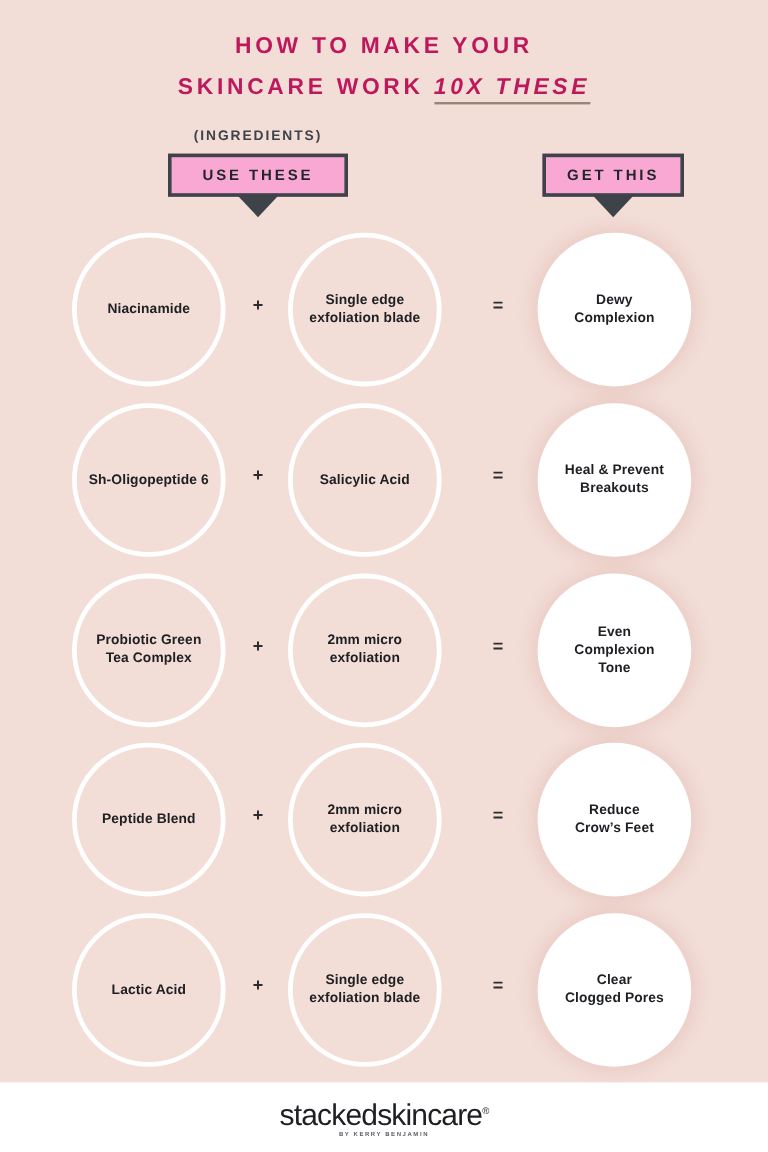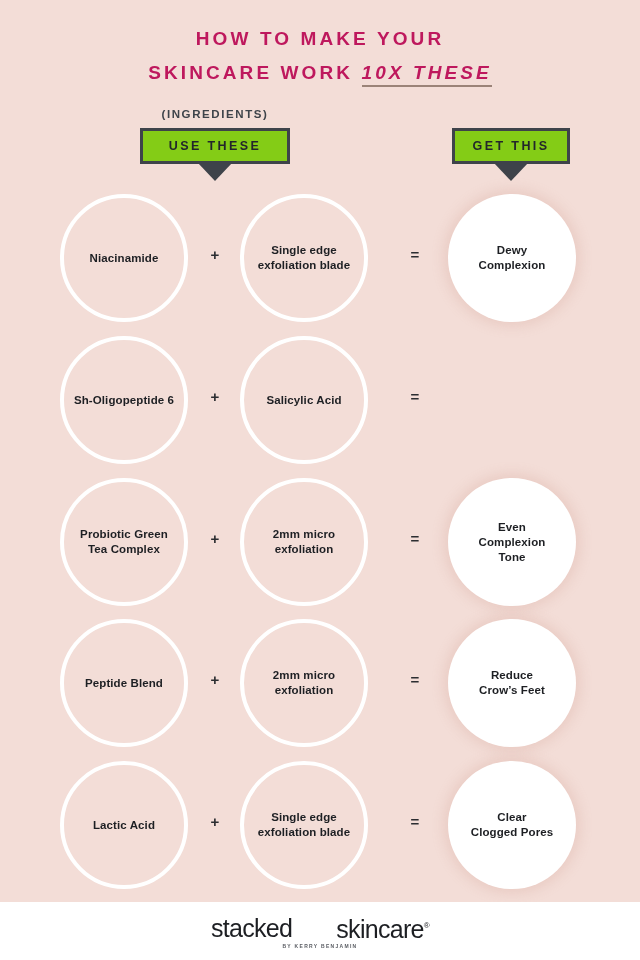--- a/index.html
+++ b/index.html
@@ -52,21 +52,21 @@
     text-align: center;
     font-size: 11.5px;
     font-weight: bold;
     letter-spacing: 1.6px;
     color: #3e434a;
   }
   .hdr-box {
     position: absolute;
     box-sizing: border-box;
     border: 3px solid #3e434a;
-    background: #84cc16;
+    background: #f9a8d4;
     height: 36px;
     line-height: 30px;
     text-align: center;
     font-size: 12.5px;
     font-weight: bold;
     letter-spacing: 2.4px;
     color: #23262b;
   }
   .hdr-box.use-these { top: 128px; left: 140px; width: 150px; }
   .hdr-box.get-this  { top: 128px; left: 452px; width: 118px; }
@@ -156,21 +156,21 @@
     align-items: center;
     justify-content: center;
   }
   .logo {
     font-size: 25px;
     color: #1d1f23;
     letter-spacing: -0.7px;
     line-height: 26px;
   }
   .logo .thin { font-weight: normal; }
-  .logo .reg  { font-weight: normal; padding-left: 44px; }
+  .logo .reg  { font-weight: normal; }
   .logo-sub {
     margin-top: 1px;
     font-size: 5px;
     letter-spacing: 1.3px;
     color: #5a5d63;
     font-weight: bold;
   }
 </style>
 </head>
 <body>
@@ -211,20 +211,24 @@
     <div class="cell c1">
       <span class="ring"></span>
       <span class="cell-text">Sh-Oligopeptide 6</span>
     </div>
     <div class="op plus">+</div>
     <div class="cell c2">
       <span class="ring"></span>
       <span class="cell-text">Salicylic Acid</span>
     </div>
     <div class="op equals">=</div>
+    <div class="cell c3">
+      <span class="disc"></span>
+      <span class="cell-text">Heal &amp; Prevent<br>Breakouts</span>
+    </div>
   </div>
 
   <div class="row" id="row-2" style="top:478px">
     <div class="cell c1">
       <span class="ring"></span>
       <span class="cell-text">Probiotic Green<br>Tea Complex</span>
     </div>
     <div class="op plus">+</div>
     <div class="cell c2">
       <span class="ring"></span>

